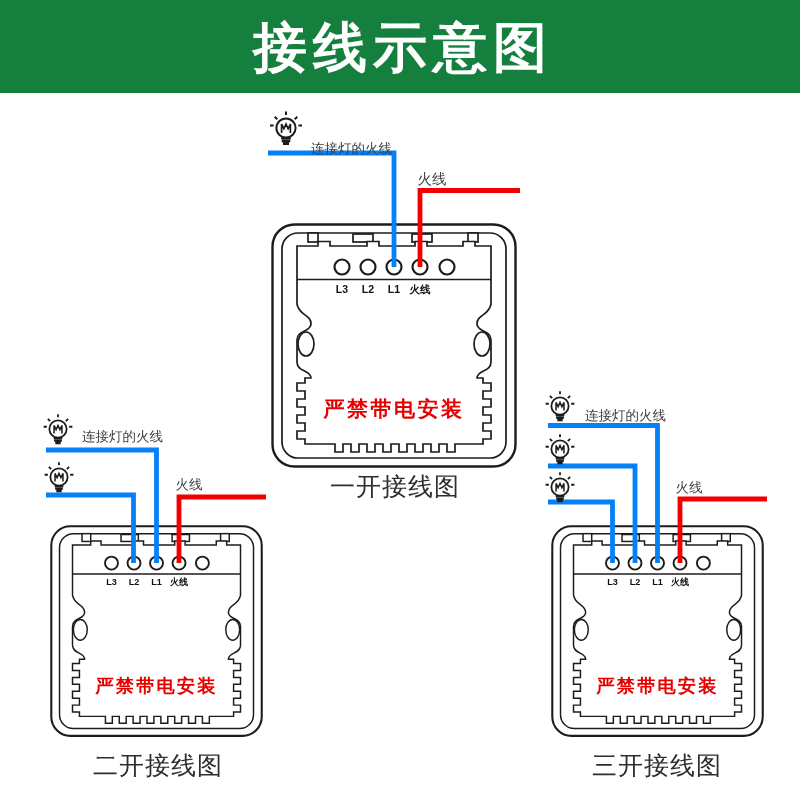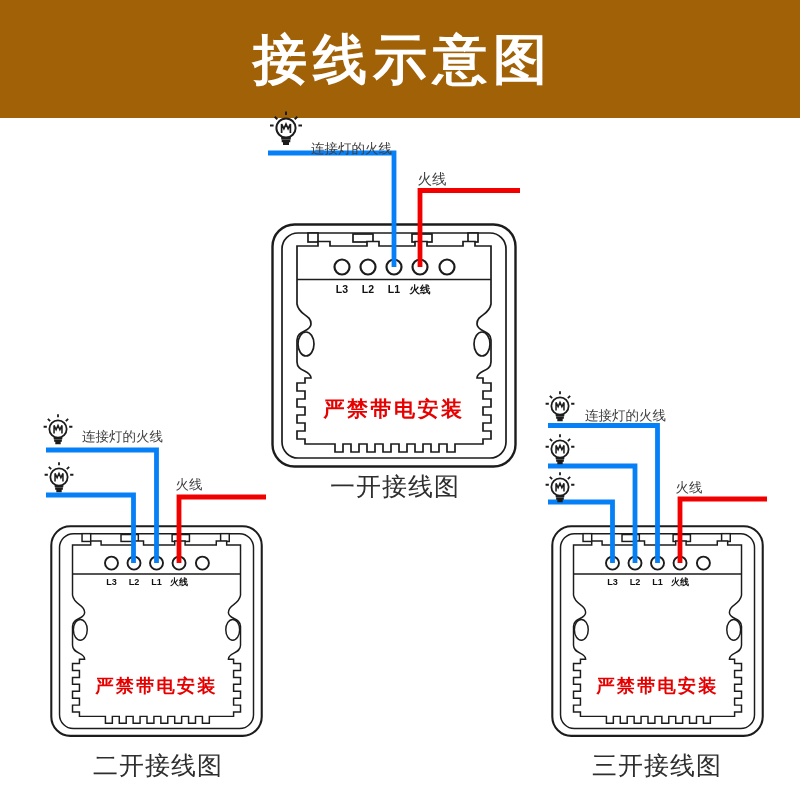--- a/index.html
+++ b/index.html
@@ -1,21 +1,21 @@
 <!DOCTYPE html>
 <html><head>
 <meta charset="utf-8">
 <style>
   html,body{margin:0;padding:0;background:#fff;}
   .page{
     position:relative;width:800px;height:800px;background:#ffffff;overflow:hidden;
     font-family:"Liberation Sans","DejaVu Sans",sans-serif;
   }
   .banner{
-    position:absolute;top:0;left:0;width:800px;height:118px;background:#a16207;
+    position:absolute;top:0;left:0;width:800px;height:93px;background:#15803d;
     display:flex;align-items:center;justify-content:center;
   }
   .banner .title{
     color:#ffffff;font-size:54px;font-weight:bold;letter-spacing:6px;margin-right:-6px;
     line-height:1;
   }
   svg.diagram{position:absolute;left:0;top:0;width:800px;height:800px;}
 
   
   .ln{fill:#ffffff;stroke:#1c1c1c;stroke-width:2.4;}

